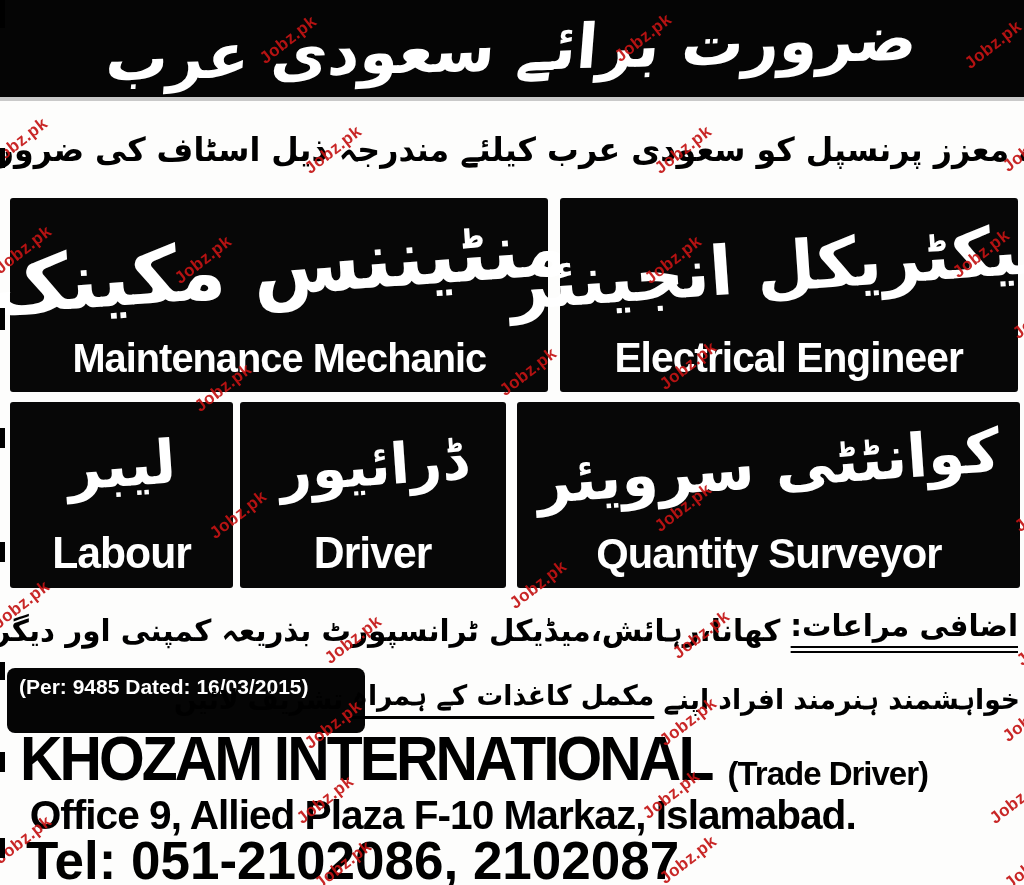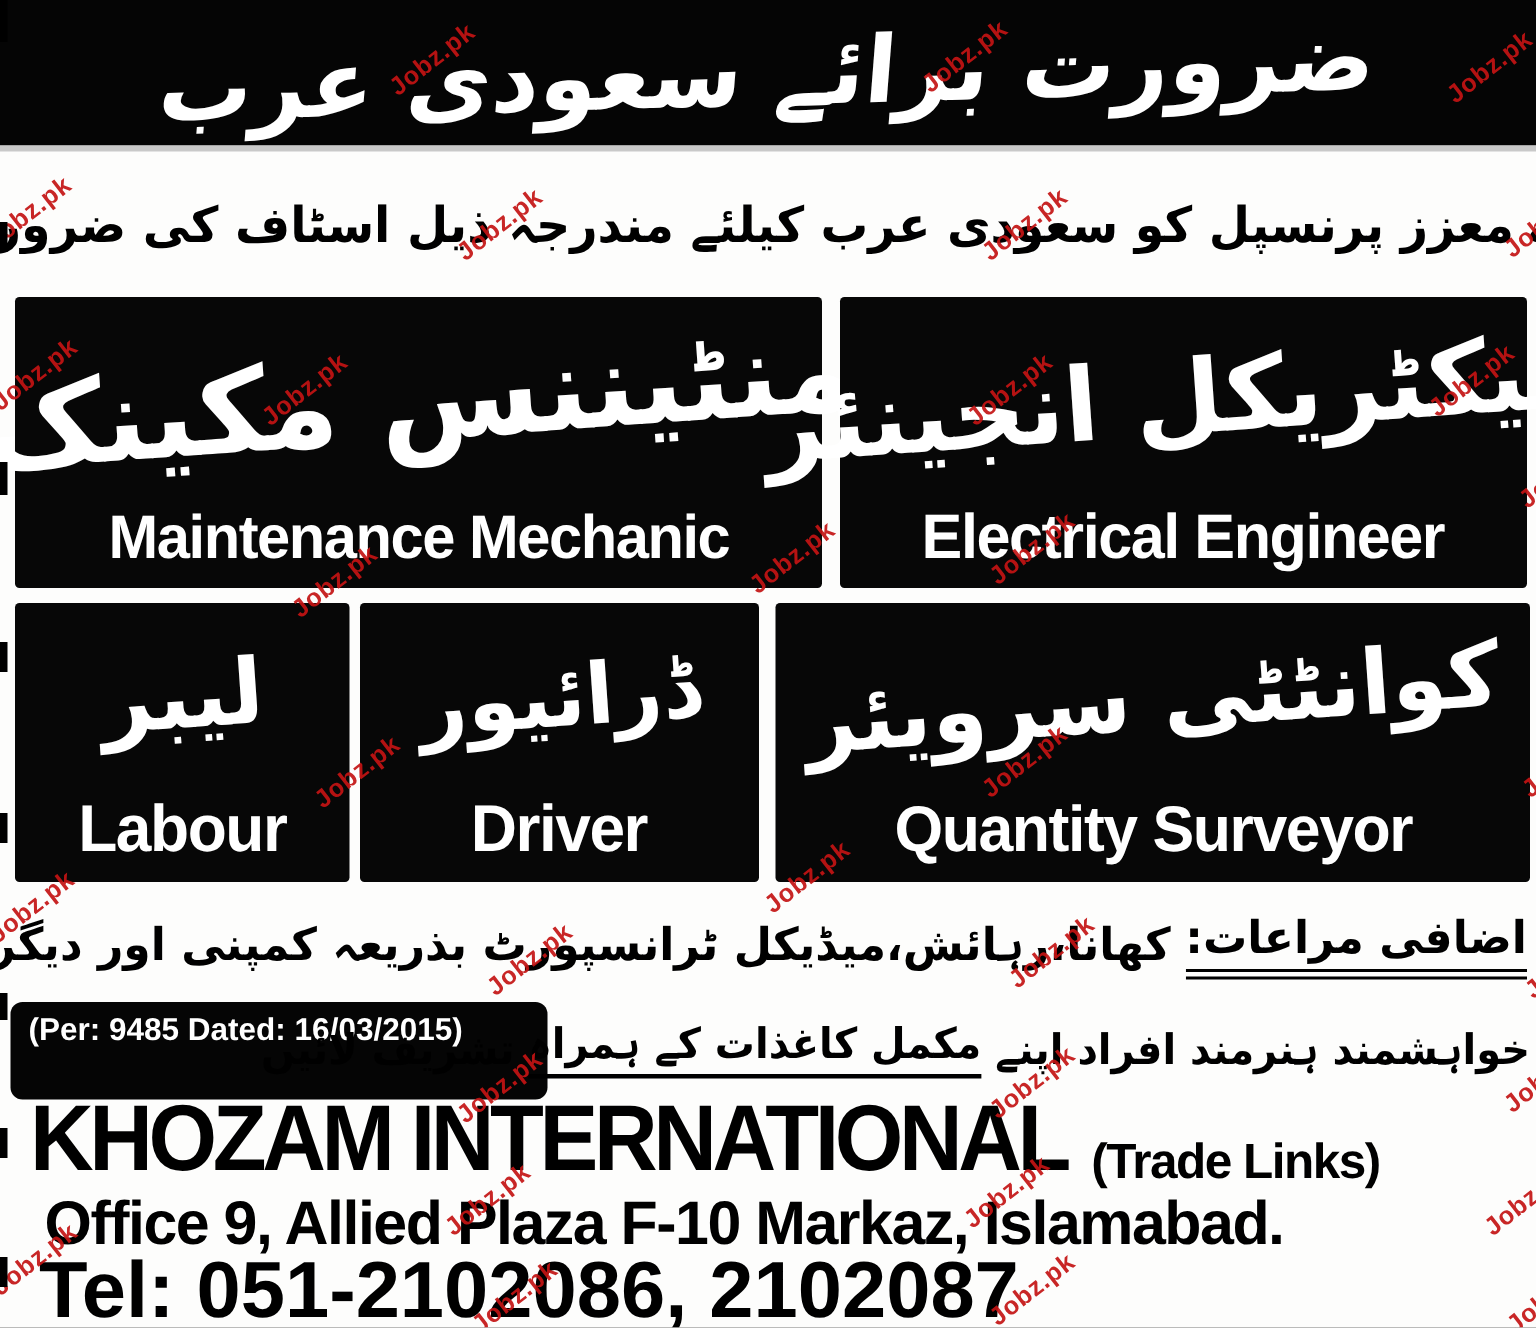--- a/index.html
+++ b/index.html
@@ -149,21 +149,21 @@
 
   <div class="doc-note">
     <span>خواہشمند ہنرمند افراد اپنے</span>&nbsp;
     <span class="doc-underline">مکمل کاغذات کے ہمراہ</span>&nbsp;
     <span>تشریف لائیں</span>
   </div>
 
   <div class="company">
     <div class="company-name-row">
       <span class="company-name">KHOZAM INTERNATIONAL</span>
-      <span class="company-suffix">(Trade Links)</span>
+      <span class="company-suffix">(Trade Driver)</span>
     </div>
     <div class="company-address">Office 9, Allied Plaza F-10 Markaz, Islamabad.</div>
     <div class="company-phone">Tel: 051-2102086, 2102087</div>
   </div>
 
 <div class="wm" style="left: 255px; top: 30px;">Jobz.pk</div>
     <div class="wm" style="left: 610px; top: 28px;">Jobz.pk</div>
     <div class="wm" style="left: 960px; top: 35px;">Jobz.pk</div>
     <div class="wm" style="left: -14px; top: 132px;">Jobz.pk</div>
     <div class="wm" style="left: 300px; top: 140px;">Jobz.pk</div>

